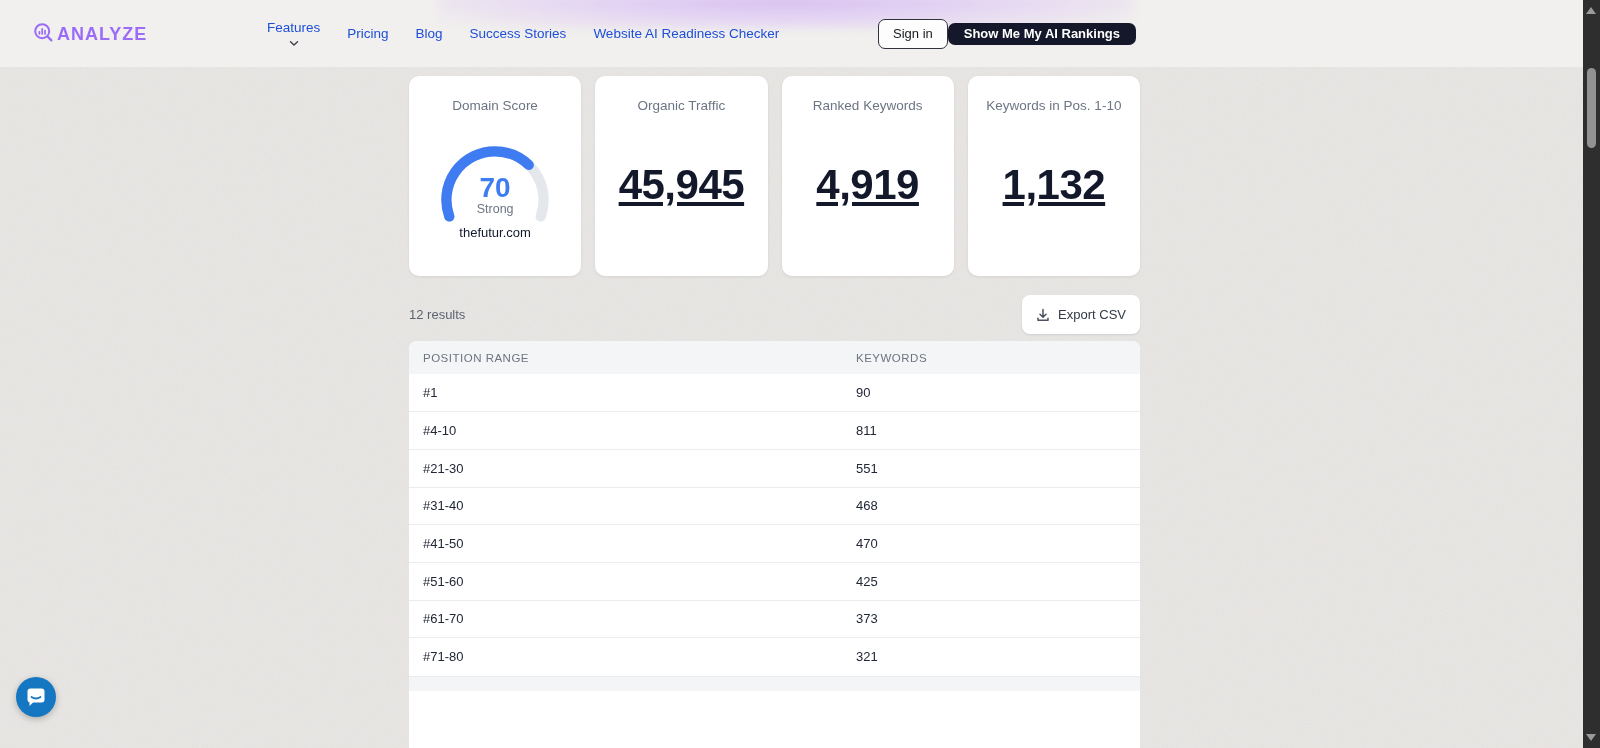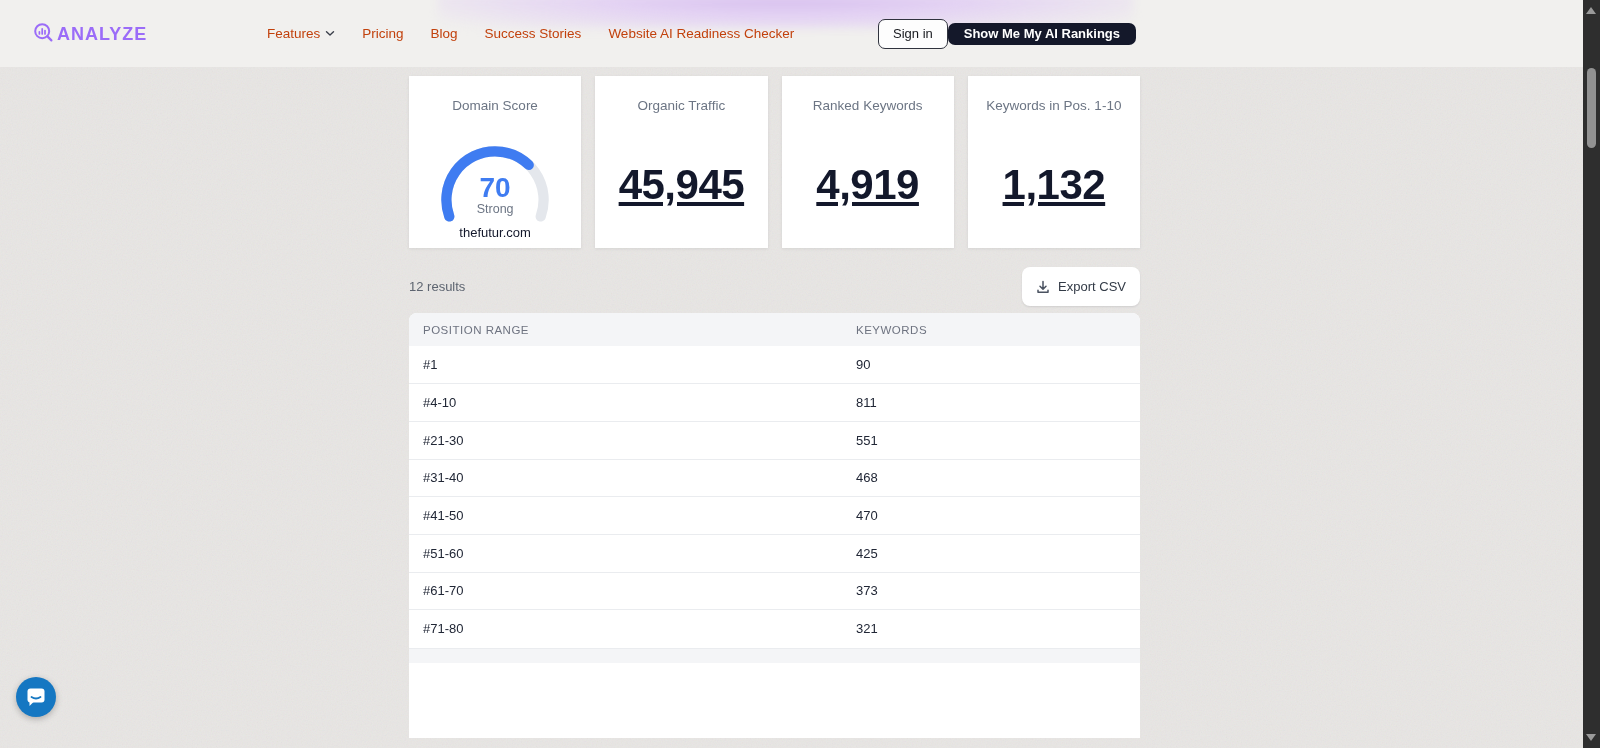--- a/index.html
+++ b/index.html
@@ -21,39 +21,39 @@
   }
   .glow {
     position:absolute; left:438px; top:-6px; width:695px; height:34px;
     background:radial-gradient(ellipse 62% 150% at 50% 0%, #d6bdee 0%, #e3d2f3 45%, rgba(238,231,245,0) 100%);
     filter:blur(5px);
     pointer-events:none;
   }
   .logo { position:absolute; left:33px; top:22px; display:flex; align-items:center; gap:3px; z-index:4; cursor:pointer; }
   .logo-text { font-size:18px; font-weight:600; letter-spacing:1px; color:#9b6cf8; }
   .nav { position:absolute; left:267px; top:0; height:67px; display:flex; align-items:center; gap:27px; z-index:4; }
-  .nav-item { font-size:13.5px; color:#c2410c; cursor:pointer; display:flex; align-items:center; gap:5px; white-space:nowrap; }
+  .nav-item { font-size:13.5px; color:#1d4ed8; cursor:pointer; display:flex; align-items:center; gap:5px; white-space:nowrap;flex-direction:column; }
   .header-actions { position:absolute; left:878px; top:0; height:67px; display:flex; align-items:center; z-index:4; }
   .btn-signin {
     height:30px; padding:0 14px; background:#fdfdfd; border:1px solid #30333e;
     border-radius:7px; font-size:13px; color:#16181d; cursor:pointer;
     font-family:"Liberation Sans", sans-serif;
   }
   .btn-cta {
     height:22px; padding:0 16px; background:#14182a; border:none;
     border-radius:7px; font-size:13px; font-weight:700; color:#ffffff; cursor:pointer;
     font-family:"Liberation Sans", sans-serif;
   }
 
   
   .main-col { position:absolute; left:409px; top:76px; width:731px; z-index:2; }
 
   .cards { display:flex; gap:14px; }
   .card {
-    flex:1; height:172px; background:#ffffff; border-radius:0;
+    flex:1; height:200px; background:#ffffff; border-radius:10px;
     box-shadow:0 1px 3px rgba(16,24,40,.08); position:relative;
   }
   .card-title { position:absolute; top:22px; left:0; width:100%; text-align:center; font-size:13.5px; color:#6c7584; }
   .card-value {
     position:absolute; top:85px; left:0; width:100%; text-align:center;
     font-size:42px; font-weight:700; color:#13182b; letter-spacing:-0.5px;text-decoration:underline;
   }
   .gauge-wrap { position:absolute; top:64px; left:50%; transform:translateX(-50%); width:134px; height:86px; }
   .gauge-num { position:absolute; top:32px; left:0; width:100%; text-align:center; font-size:28px; font-weight:700; color:#3f7cf1; }
   .gauge-label { position:absolute; top:62px; left:0; width:100%; text-align:center; font-size:12.5px; color:#6c7584; }

